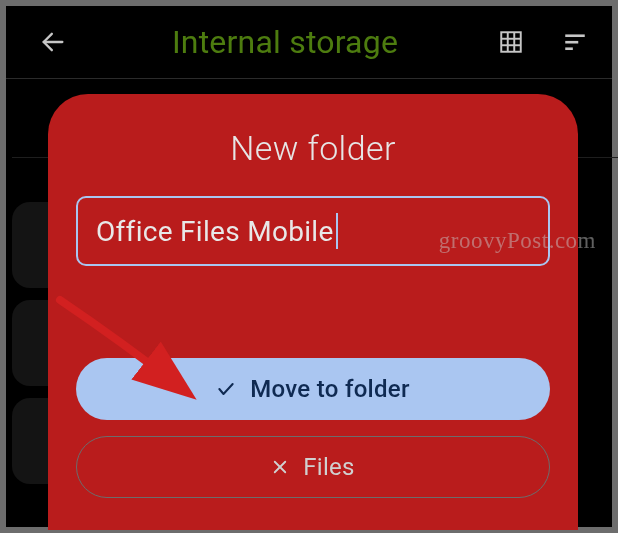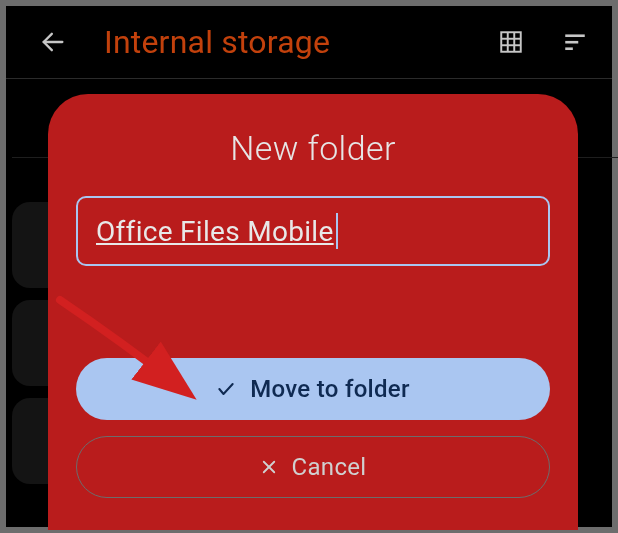--- a/index.html
+++ b/index.html
@@ -20,23 +20,24 @@
     align-items: center;
     height: 72px;
     padding: 0 18px 0 28px;
     color: #c0c0c0;
     gap: 26px;
   }
   .topbar .title {
     flex: 1;
     font-size: 32px;
     font-weight: 400;
-    color: #c2410c;
+    color: #4d7c0f;
     letter-spacing: 0.2px;
     margin-left: 6px;
+    text-align: center;
   }
   .icon-btn {
     display: flex;
     align-items: center;
     justify-content: center;
     width: 38px; height: 38px;
     color: #c6c6c6;
   }
   .divider-full {
     height: 1px;
@@ -91,21 +92,20 @@
   .input-text {
     color: #e8e8e8;
     font-size: 28px;
     font-weight: 400;
     background: transparent;
     border: none;
     outline: none;
     width: 100%;
     letter-spacing: 0.3px;
     font-family: inherit;
-    text-decoration: underline;
   }
   .cursor {
     width: 2px;
     height: 36px;
     background: #aac6f1;
     flex: 0 0 2px;
     margin-left: -194px;
   }
   .btn {
     height: 62px;
@@ -203,27 +203,28 @@
       <span>Move to folder</span>
     </div>
 
     <div class="btn btn-secondary">
       <span class="glyph">
         <svg width="18" height="18" viewBox="0 0 24 24" fill="none" stroke="#d0d0d0" stroke-width="2.4" stroke-linecap="round">
           <line x1="5" y1="5" x2="19" y2="19"></line>
           <line x1="19" y1="5" x2="5" y2="19"></line>
         </svg>
       </span>
-      <span>Cancel</span>
+      <span>Files</span>
     </div>
   </div>
 
   <svg class="arrow" width="160" height="120">
     <defs>
       <marker id="ah" markerWidth="8" markerHeight="8" refX="6" refY="3" orient="auto">
         <polygon points="0 0, 8 3, 0 6" fill="#d22020"></polygon>
       </marker>
     </defs>
     <path d="M 8 8 Q 70 50 132 98" stroke="#d22020" stroke-width="8" fill="none" marker-end="url(#ah)" stroke-linecap="round"></path>
   </svg>
 
+  <div class="watermark">groovyPost.com</div>
 
 </div>
 
 </body></html>

